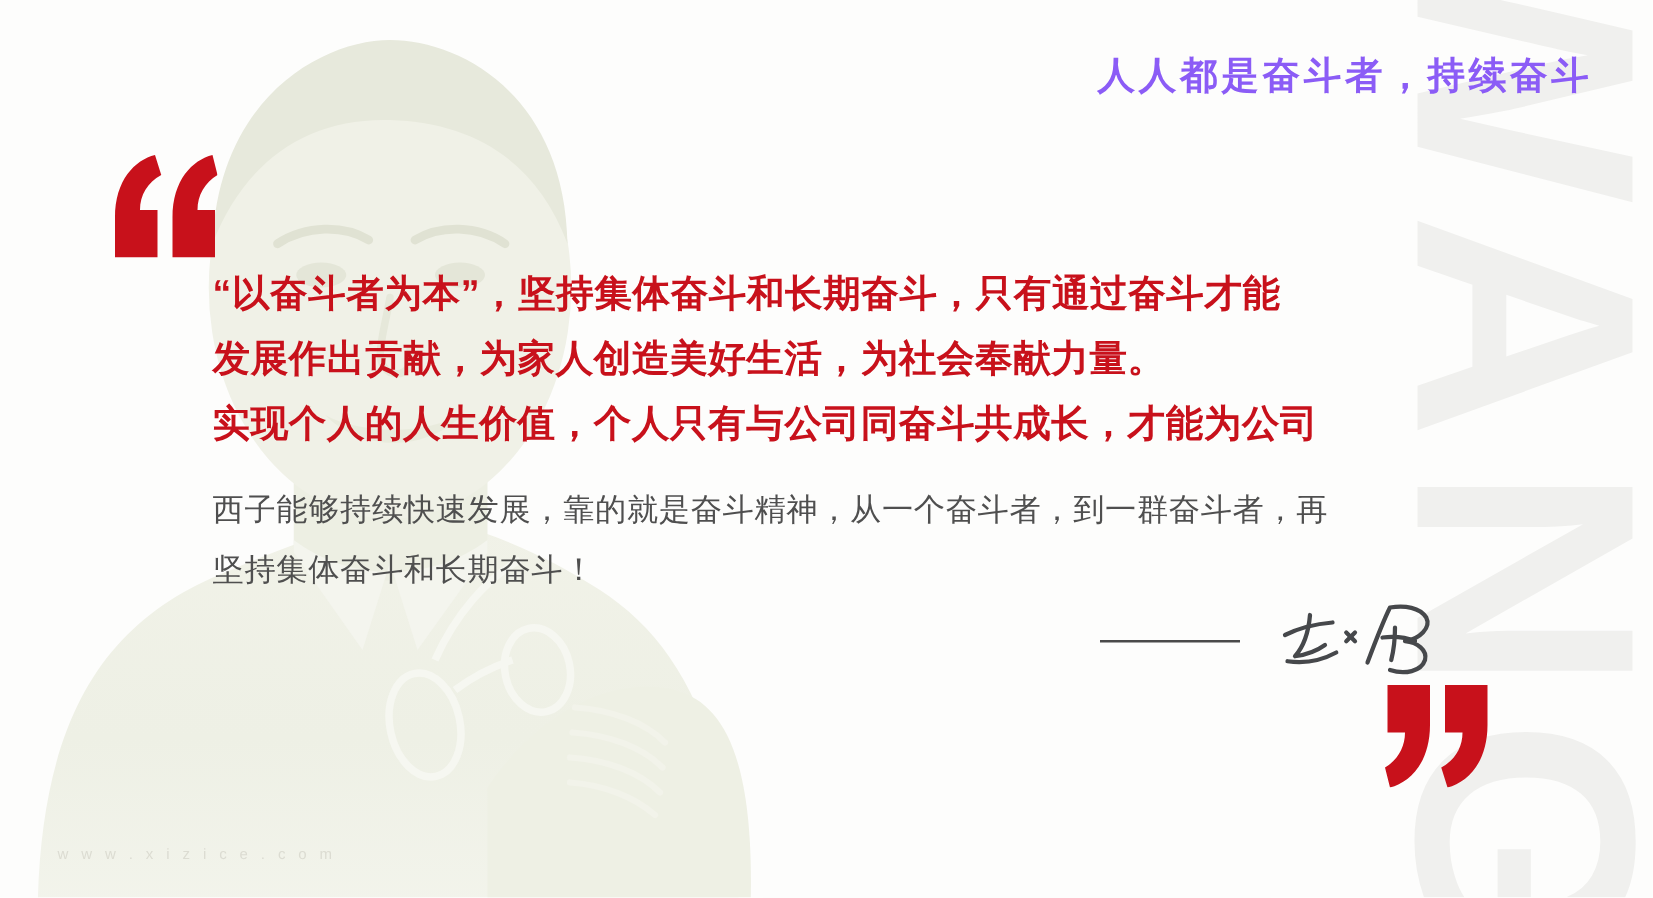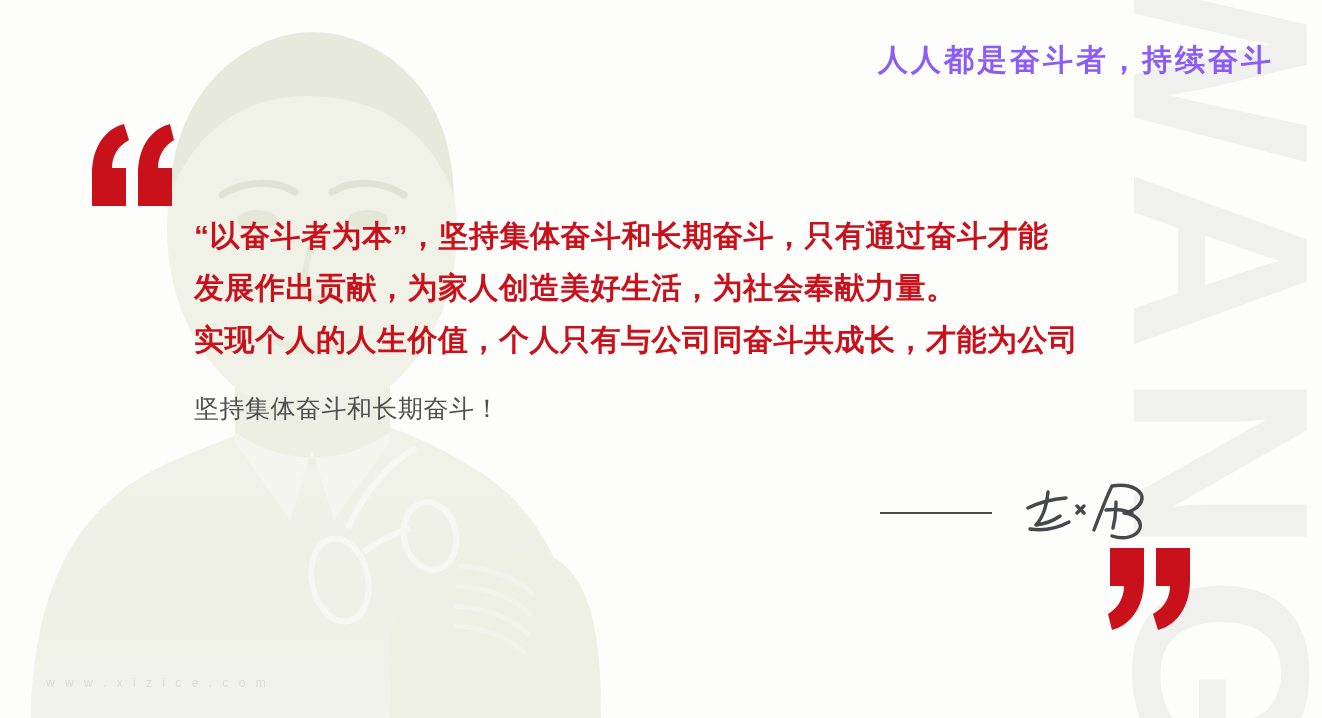--- a/index.html
+++ b/index.html
@@ -69,21 +69,21 @@
     position:absolute;
     z-index:6;
     pointer-events:none;
   }
   .qmark-open{ left:88px; top:124px; }
   .qmark-close{ left:1108px; top:548px; }
 
   
   .content{
     position:absolute;
-    left:194px;
+    left:170px;
     top:210px;
     width:990px;
     z-index:7;
   }
   .quote-red{
     color:#c8111b;
     font-size:30px;
     font-weight:700;
     line-height:52px;
     letter-spacing:0.5px;
@@ -206,20 +206,21 @@
     </g>
   </svg>
 
   <div class="content">
     <div class="quote-red">
       <span class="ln">“以奋斗者为本”，坚持集体奋斗和长期奋斗，只有通过奋斗才能</span>
       <span class="ln">发展作出贡献，为家人创造美好生活，为社会奉献力量。</span>
       <span class="ln">实现个人的人生价值，个人只有与公司同奋斗共成长，才能为公司</span>
     </div>
     <div class="quote-gray">
+      <span class="ln">西子能够持续快速发展，靠的就是奋斗精神，从一个奋斗者，到一群奋斗者，再</span>
       <span class="ln">坚持集体奋斗和长期奋斗！</span>
     </div>
   </div>
 
   <div class="sign-row">
     <div class="sign-rule"></div>
     <svg class="sign-img" width="130" height="66" viewBox="0 0 130 66" aria-hidden="true">
       <g fill="none" stroke="#46484b" stroke-width="3.4" stroke-linecap="round" stroke-linejoin="round">
         <path d="M8 28 C 20 22, 34 19, 46 18"></path>
         <path d="M28 12 C 27 24, 24 36, 16 45 C 24 44, 33 41, 40 36"></path>

